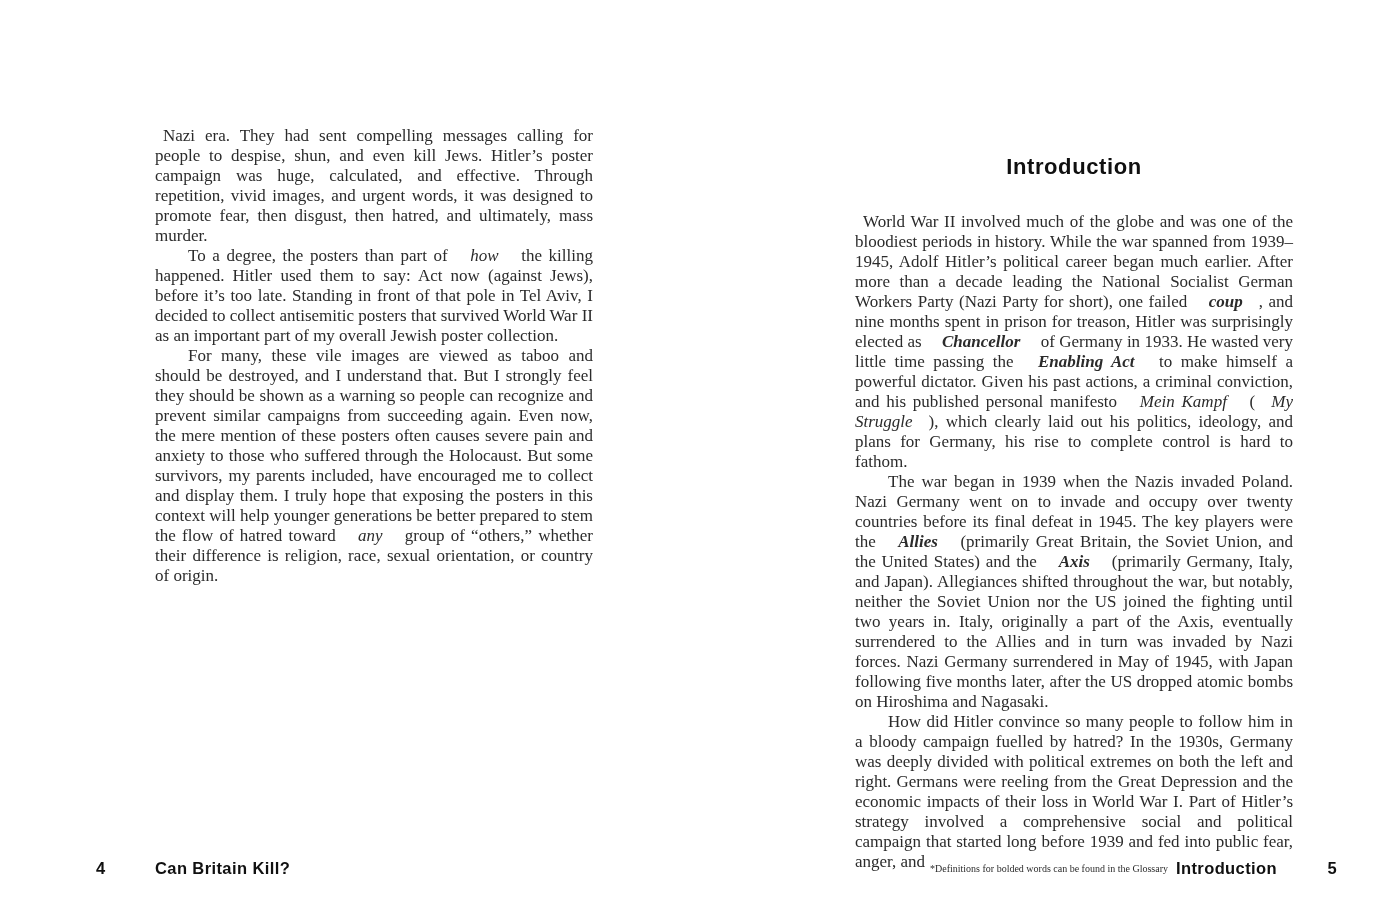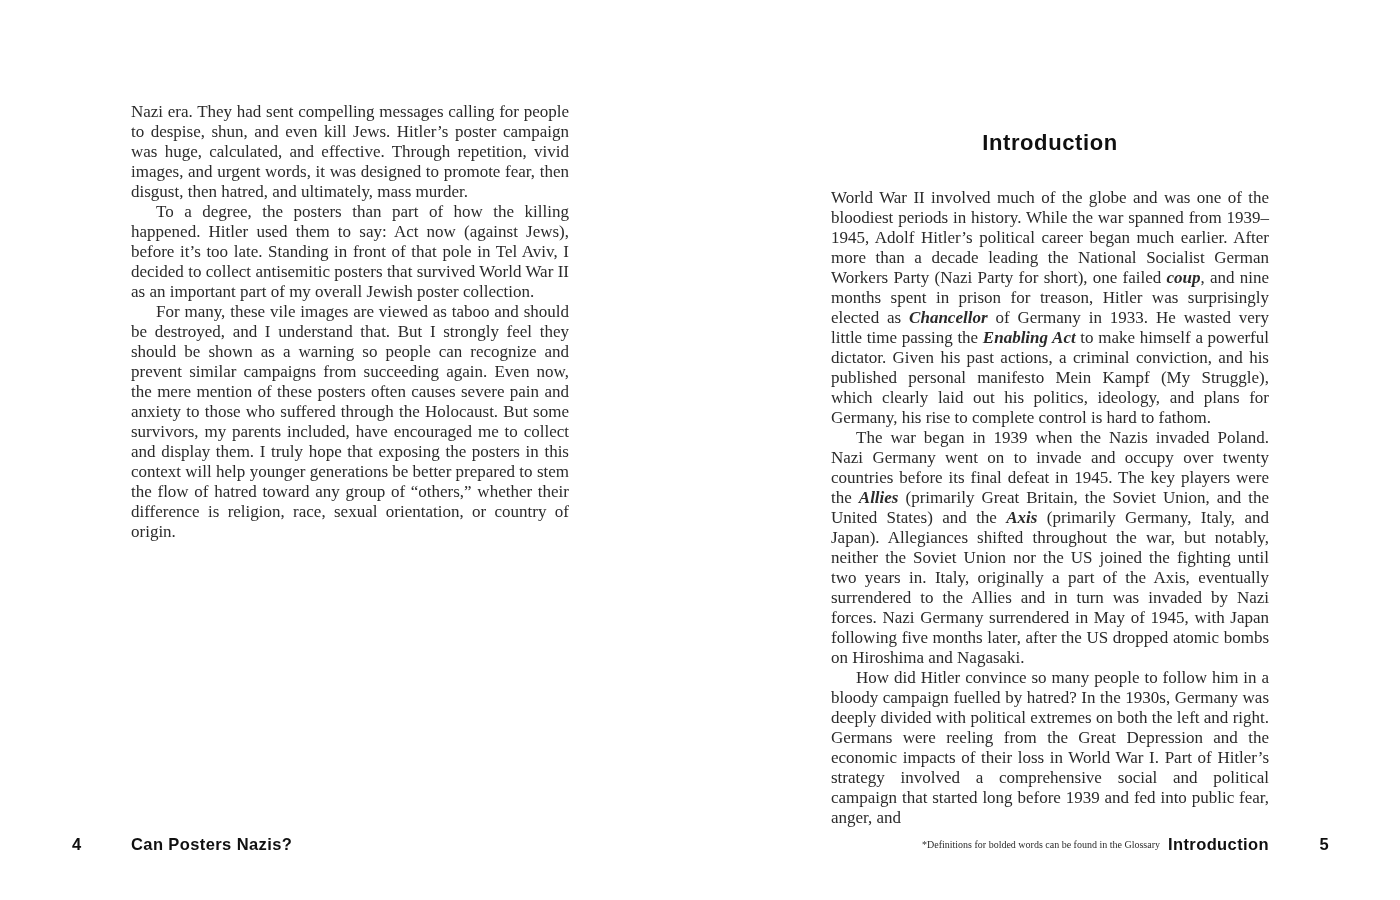--- a/index.html
+++ b/index.html
@@ -1,36 +1,36 @@
 <!DOCTYPE html>
 <html><head>
 <meta charset="utf-8">
 <style>
-  * { margin: 0; padding: 0; box-sizing: border-box; }
+  * { margin: 8px; padding: 0; box-sizing: border-box; }
   html, body {
     width: 1400px; height: 900px;
     background: #ffffff;
     overflow: hidden;
   }
   body {
     position: relative;
     font-family: "Liberation Serif", serif;
     color: #2b2b2b;
   }
   .text-block {
     position: absolute;
     width: 438px;
     font-size: 17px;
     line-height: 20px;
     text-align: justify;
   }
   .text-block p { margin: 0; }
   .text-block p.indent { text-indent: 25px; }
   .b { font-weight: bold; font-style: italic; }
-  .i { }
+  .i { font-style: italic; }
   #left-text  { left: 131px; top: 102px; }
   #right-text { left: 831px; top: 188px; }
   .chapter-heading {
     position: absolute;
     left: 831px; top: 130px;
     width: 438px;
     text-align: center;
     font-family: "Liberation Sans", sans-serif;
     font-weight: 700;
     font-size: 22px;
@@ -63,21 +63,21 @@
 </style>
 </head>
 <body>
 
 <div id="left-text" class="text-block">
     <p class=""><span>Nazi era. They had sent compelling messages calling for people to despise, shun, and even kill Jews. Hitler’s poster campaign was huge, calculated, and effective. Through repetition, vivid images, and urgent words, it was designed to promote fear, then disgust, then hatred, and ultimately, mass murder.</span></p>
     <p class="indent"><span>To a degree, the posters than part of </span><span class="i">how</span><span> the killing happened. Hitler used them to say: Act now (against Jews), before it’s too late. Standing in front of that pole in Tel Aviv, I decided to collect antisemitic posters that survived World War II as an important part of my overall Jewish poster collection.</span></p>
     <p class="indent"><span>For many, these vile images are viewed as taboo and should be destroyed, and I understand that. But I strongly feel they should be shown as a warning so people can recognize and prevent similar campaigns from succeeding again. Even now, the mere mention of these posters often causes severe pain and anxiety to those who suffered through the Holocaust. But some survivors, my parents included, have encouraged me to collect and display them. I truly hope that exposing the posters in this context will help younger generations be better prepared to stem the flow of hatred toward </span><span class="i">any</span><span> group of “others,” whether their difference is religion, race, sexual orientation, or country of origin.</span></p>
   </div>
 <div id="left-page-num" class="footer-sans">4</div>
-<div id="left-footer" class="footer-sans">Can Posters Nazis?</div>
+<div id="left-footer" class="footer-sans">Can Britain Kill?</div>
 
 <div class="chapter-heading">Introduction</div>
 <div id="right-text" class="text-block">
     <p class=""><span>World War II involved much of the globe and was one of the bloodiest periods in history. While the war spanned from 1939–1945, Adolf Hitler’s political career began much earlier. After more than a decade leading the National Socialist German Workers Party (Nazi Party for short), one failed </span><span class="b">coup</span><span>, and nine months spent in prison for treason, Hitler was surprisingly elected as </span><span class="b">Chancellor</span><span> of Germany in 1933. He wasted very little time passing the </span><span class="b">Enabling Act</span><span> to make himself a powerful dictator. Given his past actions, a criminal conviction, and his published personal manifesto </span><span class="i">Mein Kampf</span><span> (</span><span class="i">My Struggle</span><span>), which clearly laid out his politics, ideology, and plans for Germany, his rise to complete control is hard to fathom.</span></p>
     <p class="indent"><span>The war began in 1939 when the Nazis invaded Poland. Nazi Germany went on to invade and occupy over twenty countries before its final defeat in 1945. The key players were the </span><span class="b">Allies</span><span> (primarily Great Britain, the Soviet Union, and the United States) and the </span><span class="b">Axis</span><span> (primarily Germany, Italy, and Japan). Allegiances shifted throughout the war, but notably, neither the Soviet Union nor the US joined the fighting until two years in. Italy, originally a part of the Axis, eventually surrendered to the Allies and in turn was invaded by Nazi forces. Nazi Germany surrendered in May of 1945, with Japan following five months later, after the US dropped atomic bombs on Hiroshima and Nagasaki.</span></p>
     <p class="indent"><span>How did Hitler convince so many people to follow him in a bloody campaign fuelled by hatred? In the 1930s, Germany was deeply divided with political extremes on both the left and right. Germans were reeling from the Great Depression and the economic impacts of their loss in World War I. Part of Hitler’s strategy involved a comprehensive social and political campaign that started long before 1939 and fed into public fear, anger, and</span></p>
   </div>
 <div class="footnote">*Definitions for bolded words can be found in the Glossary</div>
 <div id="right-footer" class="footer-sans">Introduction</div>
 <div id="right-page-num" class="footer-sans">5</div>

